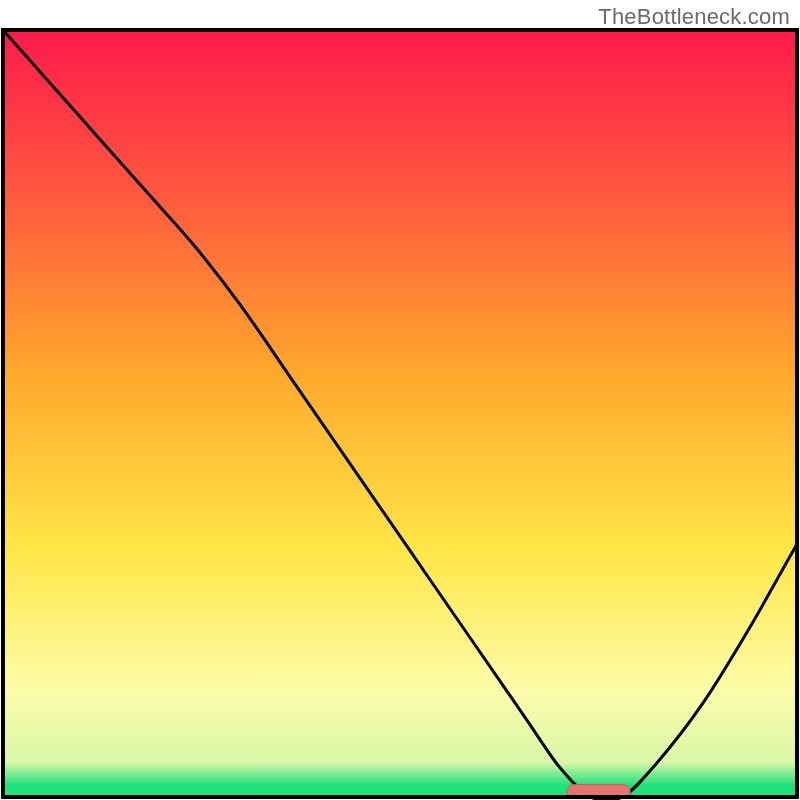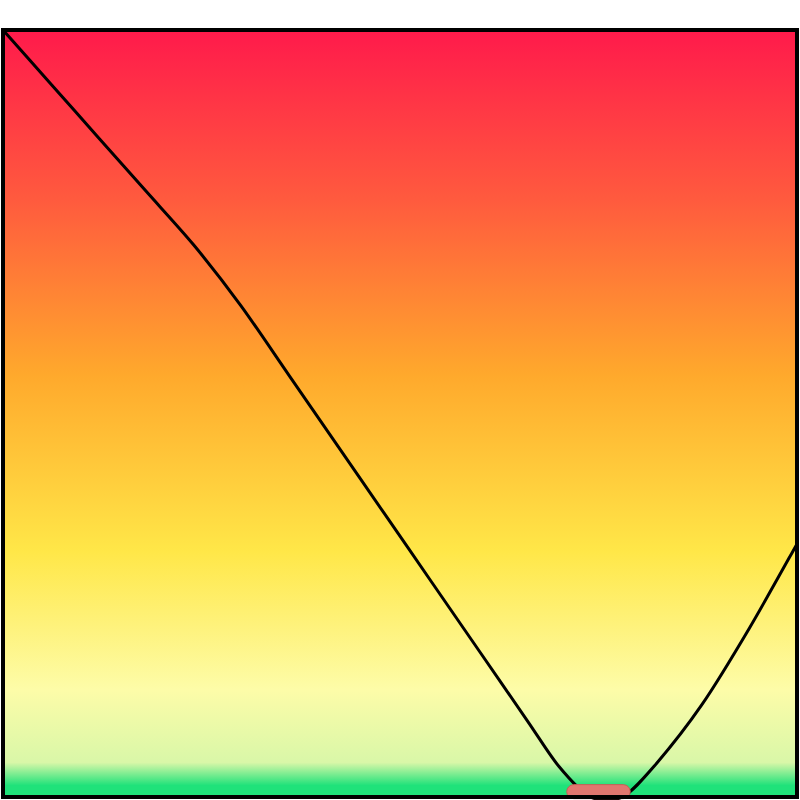--- a/index.html
+++ b/index.html
@@ -51,13 +51,14 @@
     </defs>
 
     <g id="plot-area">
       <rect id="bg-rect" fill="url(#bg-grad)" x="3" y="30" width="794" height="767"></rect>
       <path id="curve-path" fill="none" stroke-width="3" d="M 3 30 C 9.749 37.60608333333333, 37.141999999999996 68.47783333333331, 50.64 83.68999999999997 C 64.138 98.90216666666663, 84.78200000000001 122.16783333333333, 98.28 137.38 C 111.77799999999999 152.59216666666666, 132.422 175.8578333333333, 145.92 191.06999999999996 C 159.41799999999998 206.28216666666663, 180.062 228.46125, 193.56 244.76000000000002 C 207.058 261.05875000000003, 227.702 287.6480833333334, 241.2 306.12 C 254.69799999999998 324.59191666666663, 275.342 355.5915, 288.84 375.15 C 302.33799999999997 394.70849999999996, 322.98199999999997 424.6215, 336.47999999999996 444.18 C 349.97799999999995 463.7385, 370.622 493.65150000000006, 384.12 513.21 C 397.618 532.7685, 418.26200000000006 562.6815, 431.76000000000005 582.24 C 445.25800000000004 601.7985, 465.902 631.7115000000001, 479.4 651.2700000000001 C 492.89799999999997 670.8285000000001, 515.7916666666667 704.0012500000001, 527.0400000000001 720.3000000000001 C 538.2883333333334 736.59875, 549.8013333333333 755.4541666666667, 558.8 766.3199999999999 C 567.7986666666666 777.1858333333332, 581.5613333333333 792.6536666666667, 590.56 797 C 599.5586666666666 801.3463333333333, 613.3213333333334 801.3463333333333, 622.32 797 C 631.3186666666667 792.6536666666667, 642.8316666666666 779.3589999999999, 654.0799999999999 766.3199999999999 C 665.3283333333333 753.281, 688.222 724.5185, 701.72 704.96 C 715.2180000000001 685.4015, 735.862 651.07825, 749.36 628.26 C 762.8580000000001 605.44175, 790.251 555.8424166666666, 797 543.89" stroke="#000000"></path>
       <rect id="marker-rect" rx="7" ry="7" x="566.74" width="63.51999999999998" y="784.631" height="14" fill="#e0766f" stroke="#c95d56" stroke-width="1"></rect>
       <rect id="frame-rect" fill="none" stroke-width="4" x="3" y="30" width="794" height="767" stroke="#000000"></rect>
     </g>
   </svg>
 
+  <div class="watermark">TheBottleneck.com</div>
 </div>
 
 </body></html>

